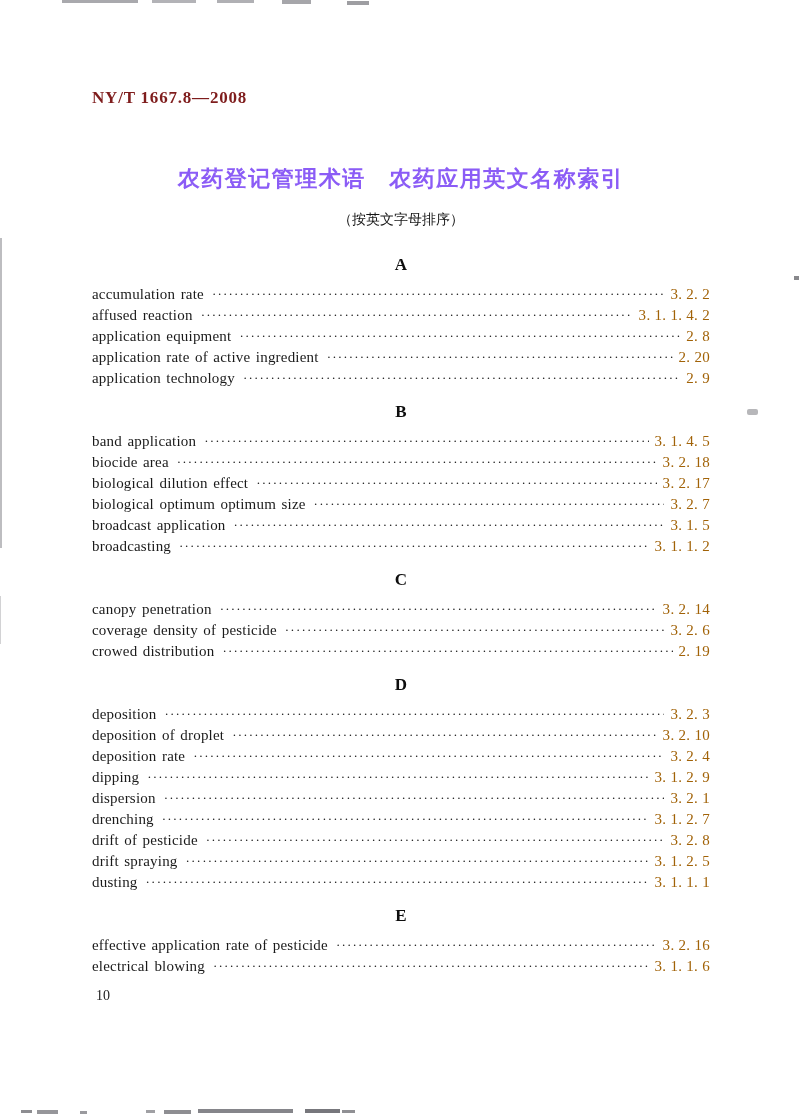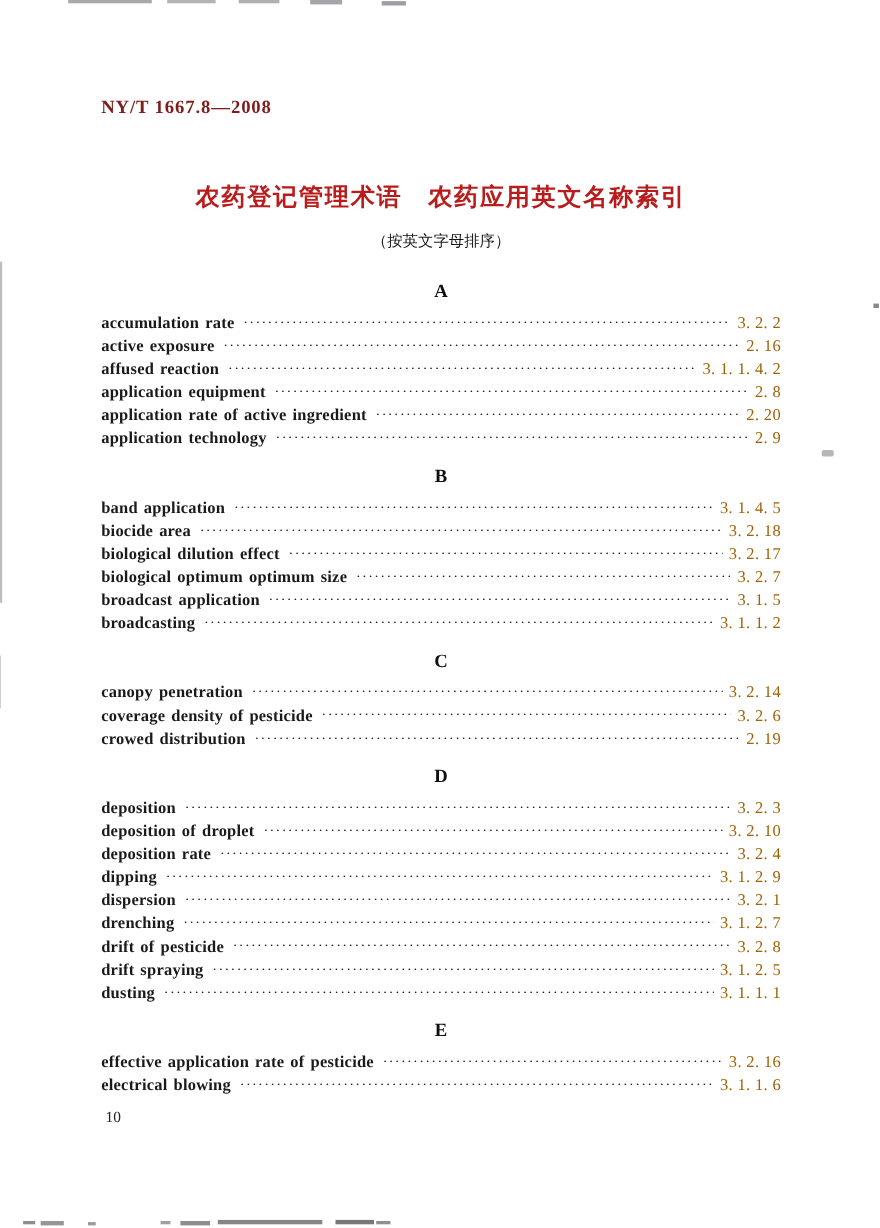--- a/index.html
+++ b/index.html
@@ -23,21 +23,21 @@
     letter-spacing: 0.8px;
     color: #7f1d1d;
   }
   .doc-title {
     margin-top: 56px;
     text-align: center;
     font-family: "DejaVu Sans", "Liberation Sans", sans-serif;
     font-weight: bold;
     font-size: 22px;
     letter-spacing: 1.5px;
-    color: #b91c1c;
+    color: #8b5cf6;
   }
   .doc-subtitle {
     margin-top: 17px;
     text-align: center;
     font-family: "DejaVu Sans", "Liberation Sans", sans-serif;
     font-size: 14px;
     color: #161616;
   }
   #index-container { margin-top: 26px; }
   .section-letter {
@@ -53,21 +53,20 @@
     display: flex;
     align-items: baseline;
     height: 21px;
     font-size: 15px;
     color: #1a1a1a;
   }
   .term {
     white-space: nowrap;
     letter-spacing: 0.2px;
     word-spacing: 1.5px;
-    font-weight: bold;
   }
   .dots {
     flex: 1;
     overflow: hidden;
     white-space: nowrap;
     margin: 0 6px 0 8px;
     color: #222;
     font-size: 13px;
     letter-spacing: 1.2px;
     position: relative;
@@ -118,25 +117,20 @@
   <div id="index-container">
   <section class="index-section">
     <h2 class="section-letter">A</h2>
     <div class="entries">
   <div class="entry-row">
     <span class="term">accumulation rate</span>
     <span class="dots"></span>
     <span class="ref">3. 2. 2</span>
   </div>
 
-  <div class="entry-row">
-    <span class="term">active exposure</span>
-    <span class="dots"></span>
-    <span class="ref">2. 16</span>
-  </div>
 
   <div class="entry-row">
     <span class="term">affused reaction</span>
     <span class="dots"></span>
     <span class="ref">3. 1. 1. 4. 2</span>
   </div>
 
 
   <div class="entry-row">
     <span class="term">application equipment</span>

